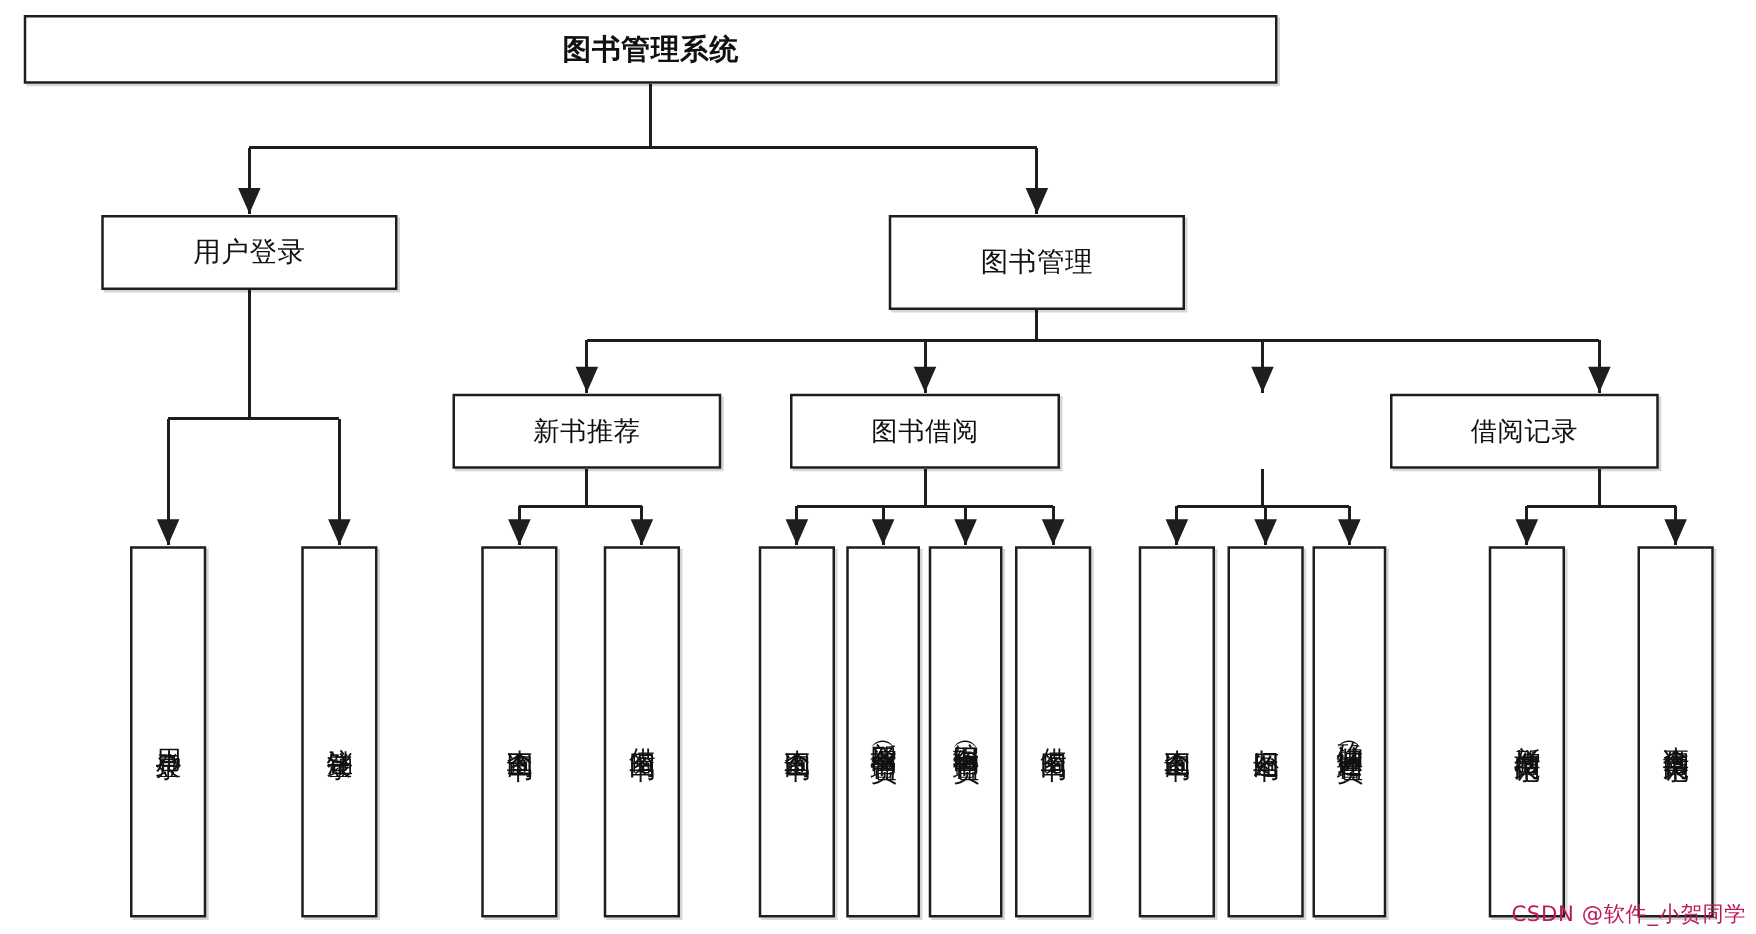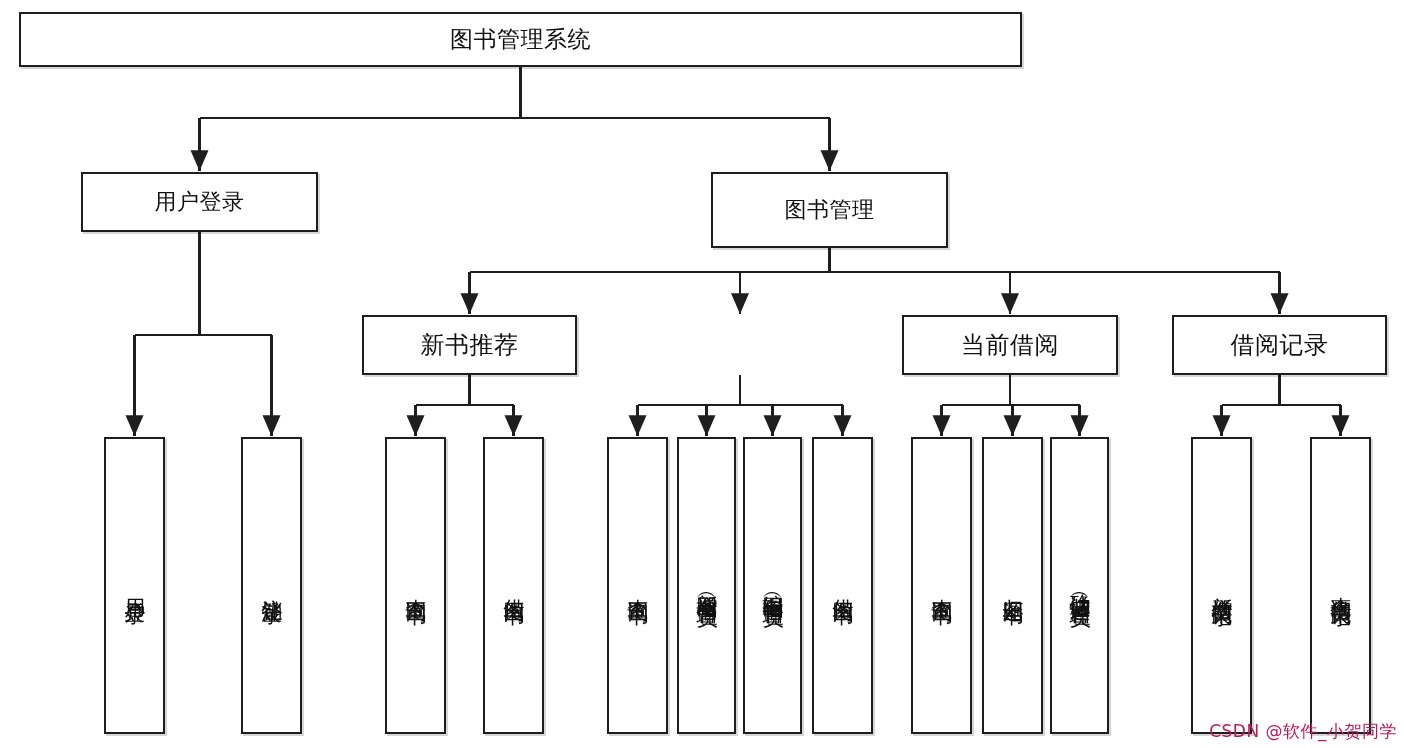--- a/index.html
+++ b/index.html
@@ -31,23 +31,23 @@
     display: flex;
     align-items: center;
     justify-content: center;
     box-shadow: 2px 2px 0 rgba(0,0,0,0.16);
   }
   .node .label {
     color: #111111;
     white-space: nowrap;
     letter-spacing: 0.5px;
   }
-  .node.root .label { font-size: 23px; }
+  .node.root .label { font-size: 23px; font-weight: bold; }
   .node.lvl2 .label { font-size: 22px; }
-  .node.lvl3 .label { font-size: 24px; }
+  .node.lvl3 .label { font-size: 21px; }
   .node.leaf {
     align-items: center;
     justify-content: center;
   }
   .node.leaf .label {
     writing-mode: vertical-rl;
     text-orientation: upright;
     font-size: 21px;
     line-height: 1.18;
     letter-spacing: 2px;
@@ -130,24 +130,24 @@
   <div class="node lvl2" id="node-l2-0" style="left: 81px; top: 172px; width: 237px; height: 60px;">
     <span class="label">用户登录</span>
   </div>
   <div class="node lvl2" id="node-l2-1" style="left: 711px; top: 172px; width: 237px; height: 76px;">
     <span class="label">图书管理</span>
   </div>
 
   <div class="node lvl3" id="node-l3-0" style="left: 362px; top: 315px; width: 215px; height: 60px;">
     <span class="label">新书推荐</span>
   </div>
-  <div class="node lvl3" id="node-l3-2" style="left: 902px; top: 315px; width: 216px; height: 60px;">
-    <span class="label">当前借阅</span>
+  <div class="node lvl3" id="node-l3-1" style="left: 632px; top: 315px; width: 216px; height: 60px;">
+    <span class="label">图书借阅</span>
   </div>
-  <div class="node lvl3" id="node-l3-3" style="left: 1172px; top: 315px; width: 215px; height: 60px;">
+  <div class="node lvl3" id="node-l3-3" style="left: 1112px; top: 315px; width: 215px; height: 60px;">
     <span class="label">借阅记录</span>
   </div>
 
   <div class="node leaf" id="node-leaf-0" style="left: 104px; top: 437px; width: 61px; height: 297px;">
     <span class="label">用户登录</span>
   </div>
   <div class="node leaf" id="node-leaf-1" style="left: 241px; top: 437px; width: 61px; height: 297px;">
     <span class="label">注销登录</span>
   </div>
   <div class="node leaf" id="node-leaf-2" style="left: 385px; top: 437px; width: 61px; height: 297px;">

